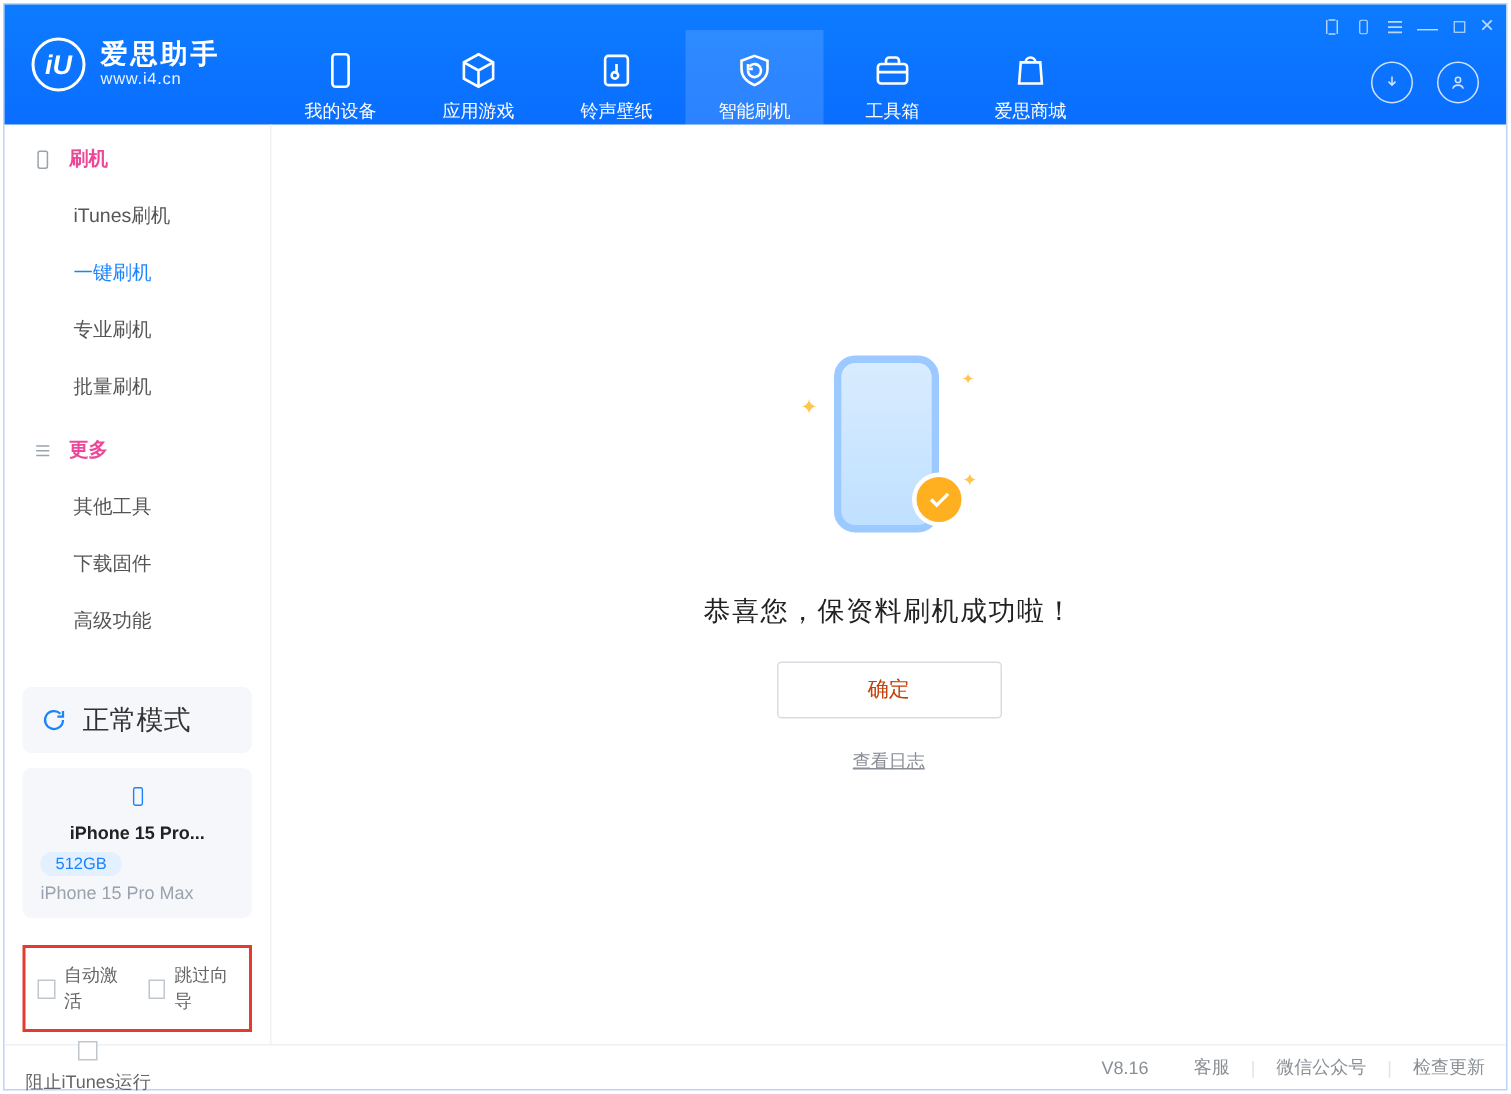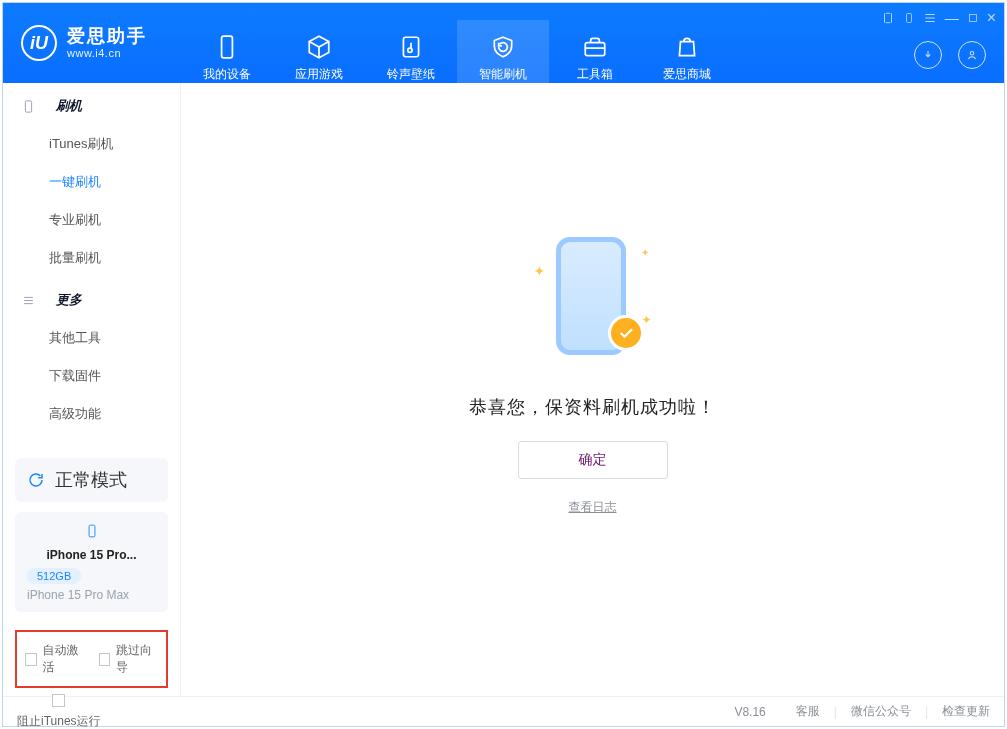--- a/index.html
+++ b/index.html
@@ -24,21 +24,21 @@
 .header-right { margin-left: auto; display: flex; align-items: flex-start; padding: 6px 8px 0 0; gap: 10px; }
 .winbtns { display: flex; gap: 8px; align-items: center; color: #cfe3ff; font-size: 14px; }
 .winbtns span, .winbtns svg { opacity: 0.9; cursor: pointer; }
 .header-circles { position: absolute; right: 18px; top: 38px; display: flex; gap: 16px; }
 .hc { width: 28px; height: 28px; border: 1.6px solid #cfe3ff; border-radius: 50%; display: flex; align-items: center; justify-content: center; cursor: pointer; }
 .hc svg { width: 14px; height: 14px; stroke: #cfe3ff; fill: none; stroke-width: 1.8; }
 
 
 .body { display: flex; height: calc(100% - 80px - 30px); }
 .sidebar { width: 178px; border-right: 1px solid #eef1f4; display: flex; flex-direction: column; font-size: 13px; color: #333; }
-.side-group-header { display: flex; align-items: center; gap: 20px; padding: 14px 18px 10px; color: #0f172a; font-weight: 600; font-style: italic; }
+.side-group-header { display: flex; align-items: center; gap: 10px; padding: 14px 18px 10px; color: #ec4899; font-weight: 600; }
 .side-group-header svg { width: 15px; height: 15px; stroke: #9aa3ad; fill: none; stroke-width: 1.6; }
 .side-item { padding: 10px 18px 10px 46px; color: #555; cursor: pointer; }
 .side-item.active { color: #1a84ff; }
 
 .side-spacer { flex: 1; }
 .mode-box { margin: 10px 12px; padding: 10px 12px; background: #f5f7fa; border-radius: 6px; display: flex; align-items: center; gap: 10px; color: #333; font-size: 18px; }
 .mode-box svg { width: 18px; height: 18px; stroke: #1a84ff; fill: none; stroke-width: 2; }
 .device-box { margin: 0 12px 10px; padding: 10px 12px; background: #f5f7fa; border-radius: 6px; font-size: 12px; color: #333; }
 .device-top { display: flex; align-items: center; gap: 8px; font-weight: 700; color: #222; flex-direction: column; }
 .device-top svg { width: 14px; height: 18px; stroke: #1a84ff; fill: none; stroke-width: 1.6; }
@@ -54,21 +54,21 @@
 .illus { width: 130px; height: 130px; position: relative; }
 .phone { position: absolute; left: 28px; top: 4px; width: 70px; height: 118px; border: 5px solid #9cc9ff; border-radius: 14px; background: linear-gradient(180deg,#d9ecff 0%, #bfe0ff 100%); }
 .spark { position: absolute; color: #ffc64d; font-size: 14px; }
 .spark.s1 { left: 6px; top: 30px; }
 .spark.s2 { right: 8px; top: 14px; font-size: 10px; }
 .spark.s3 { right: 6px; bottom: 36px; font-size: 12px; }
 .check-badge { position: absolute; right: 14px; bottom: 12px; width: 36px; height: 36px; background: #ffb020; border-radius: 50%; display: flex; align-items: center; justify-content: center; border: 3px solid #fff; }
 .check-badge svg { width: 18px; height: 18px; stroke: #fff; stroke-width: 3; fill: none; }
 
 .success-text { margin-top: 32px; font-size: 18px; color: #222; letter-spacing: 1px; }
-.ok-btn { margin-top: 22px; width: 150px; height: 38px; border: 1px solid #d8dde3; background: #fff; color: #701a75; font-size: 14px; border-radius: 3px; cursor: pointer; }
+.ok-btn { margin-top: 22px; width: 150px; height: 38px; border: 1px solid #d8dde3; background: #fff; color: #c2410c; font-size: 14px; border-radius: 3px; cursor: pointer; }
 .log-link { margin-top: 20px; font-size: 12px; color: #8a8f96; text-decoration: underline; cursor: pointer; }
 
 
 .footer { height: 30px; border-top: 1px solid #eef1f4; display: flex; align-items: center; padding: 0 14px; font-size: 12px; color: #8a8f96; }
 .footer .cb { color: #666; flex-direction: column; }
 .footer-spacer { flex: 1; }
 .flink { margin-left: 18px; cursor: pointer; }
 .fsep { margin: 0 14px; color: #e1e5ea; }
 .ver { color: #8a8f96; }
 </style>

